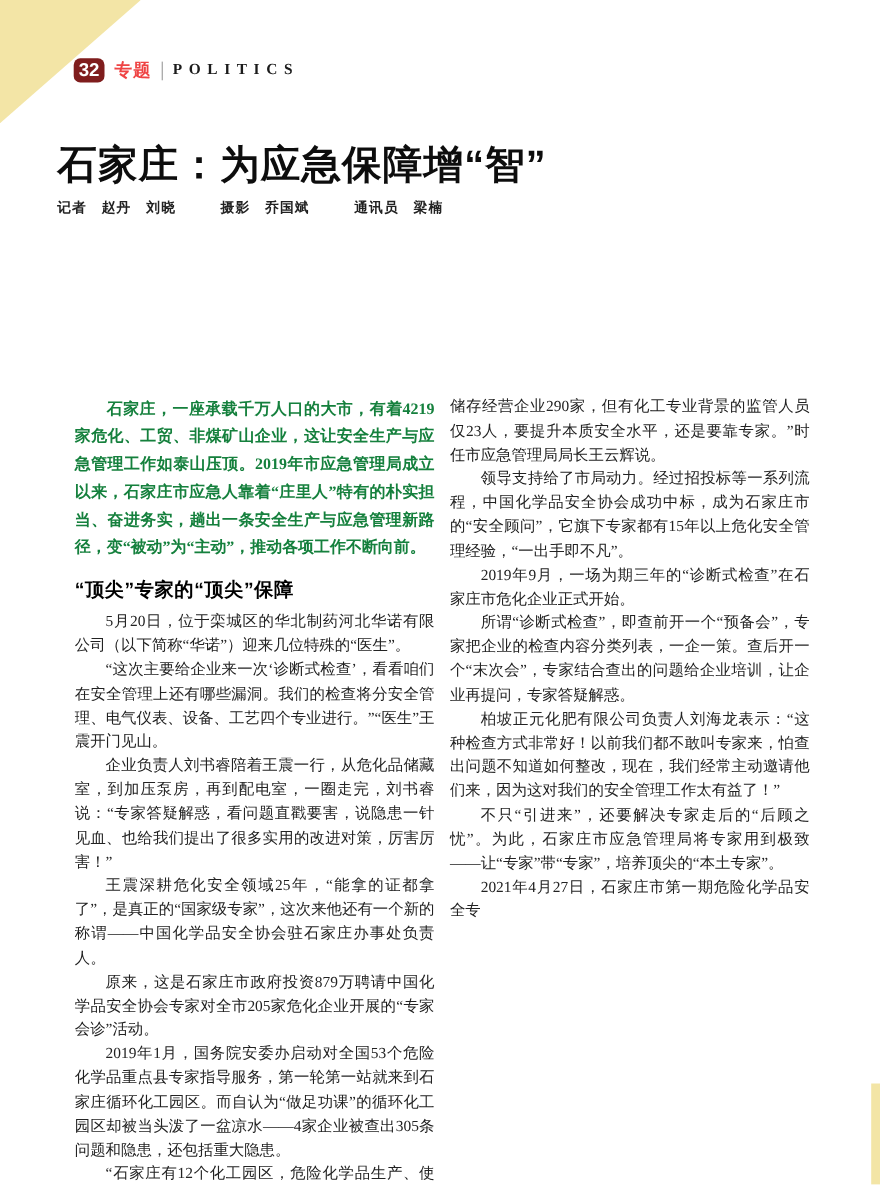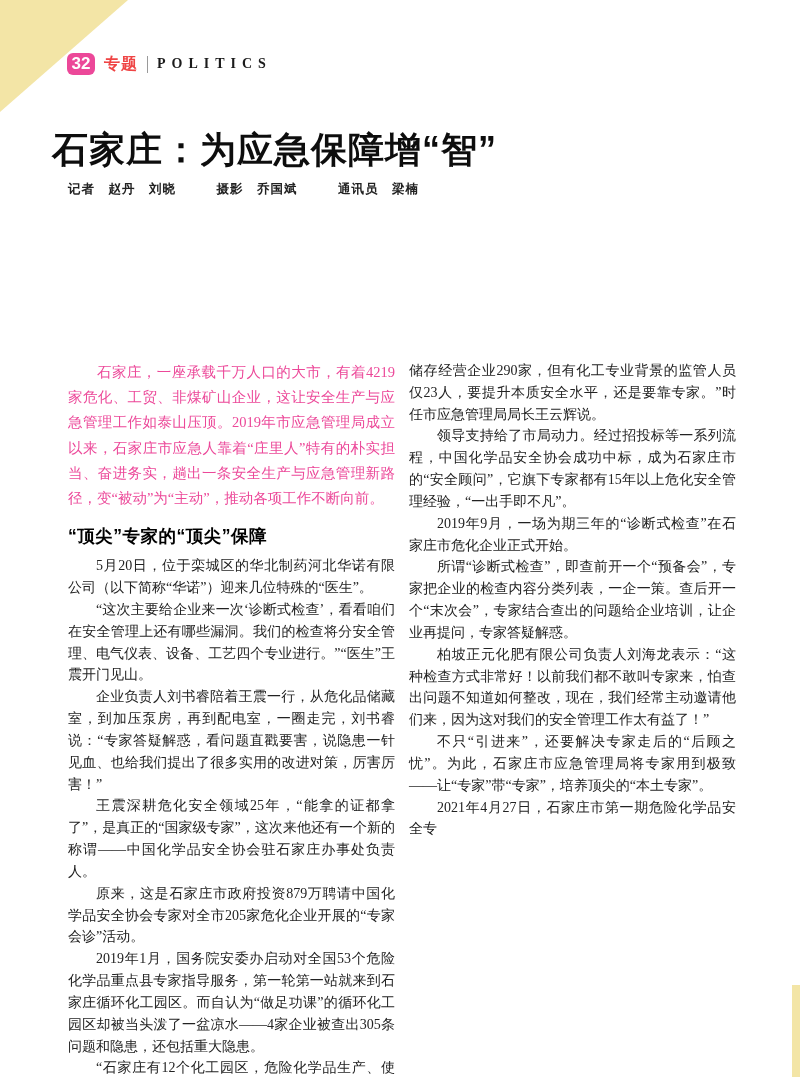--- a/index.html
+++ b/index.html
@@ -32,54 +32,54 @@
     font-family:"Liberation Serif","DejaVu Serif",serif;
     font-size:14px; letter-spacing:6px; color:#1b1b1b; font-weight:600;
   }
   .title {
     position:absolute; left:52px; top:126px; width:680px;
     font-family:"Liberation Sans","DejaVu Sans",sans-serif;
     font-size:36px; font-weight:900; color:#0d0d0d; letter-spacing:1px;
     white-space:nowrap;
   }
   .byline {
-    position:absolute; left:68px; top:181px;
+    position:absolute; left:52px; top:181px;
     font-family:Liberation Mono, monospace;
     font-size:12.5px; font-weight:bold; color:#222; letter-spacing:1px;
   }
   .columns {
     position:absolute; left:68px; top:360px; width:668px;
     display:flex; gap:14px;
   }
   .col { width:327px; }
   .body-p, .intro {
     font-size:14px; line-height:1.56; text-align:justify;
     text-justify:inter-ideograph; color:#222;
   }
   .body-p { text-indent:2em; }
   .body-p.no-indent { text-indent:0; }
   .intro {
-    font-size:14.5px; line-height:1.74; font-weight:400; color:#ec4899;
+    font-size:14.5px; line-height:1.74; font-weight:700; color:#15803d;
     text-indent:2em;
   }
   .subheading {
     font-family:"Liberation Sans","DejaVu Sans",sans-serif;
     font-size:17.5px; font-weight:bold; color:#000;
     margin:13px 0 7px; letter-spacing:0.5px;
   }
 </style>
 </head>
 <body>
 
 <div class="page">
 
   <div class="corner-triangle" style="background: rgb(243, 229, 166);"></div>
 
   <header class="page-header">
-    <span class="badge" style="background: #ec4899;">32</span>
+    <span class="badge" style="background: #7f1d1d;">32</span>
     <span class="section-cn">专题</span>
     <span class="divider"></span>
     <span class="section-en">POLITICS</span>
   </header>
 
   <h1 class="title">石家庄：为应急保障增“智”</h1>
 
   <div class="byline">记者　赵丹　刘晓　　　摄影　乔国斌　　　通讯员　梁楠</div>
 
   <main class="columns">

